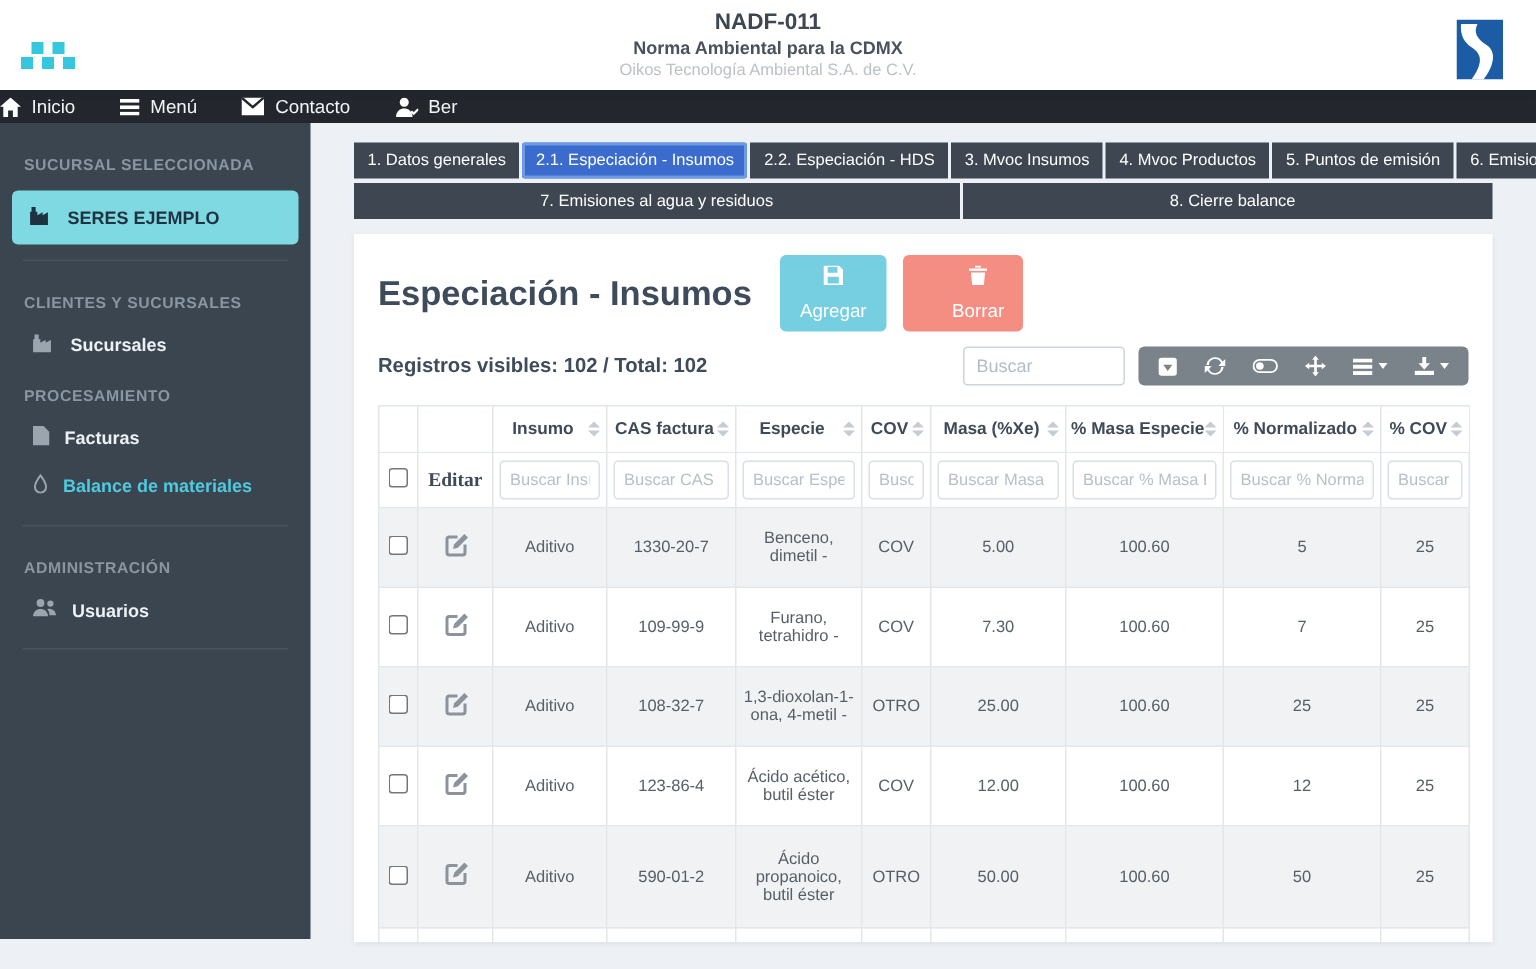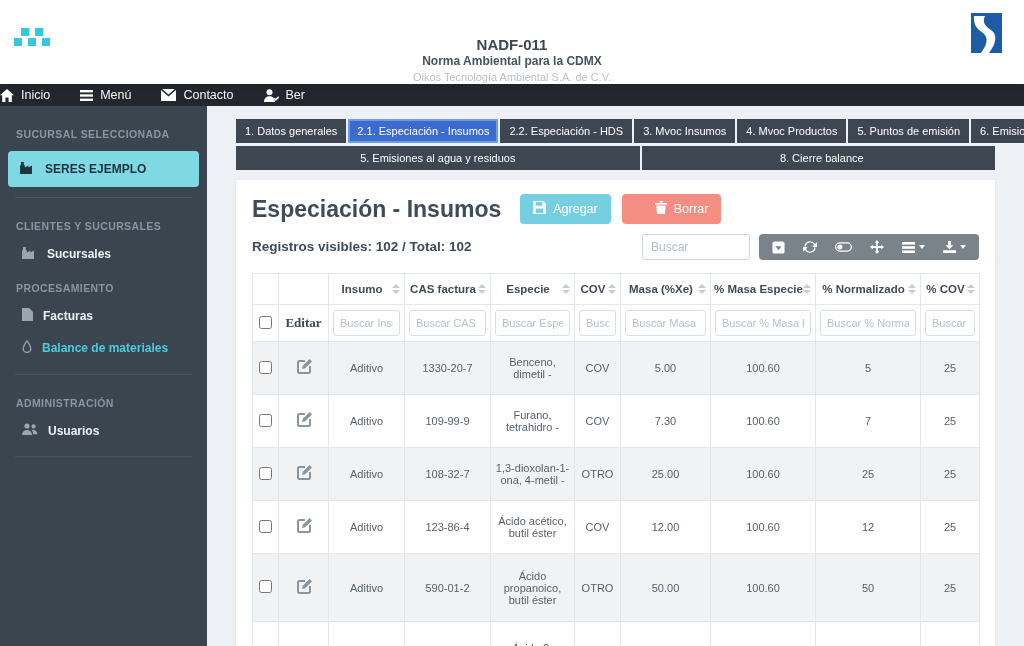--- a/index.html
+++ b/index.html
@@ -1,21 +1,21 @@
 <!DOCTYPE html>
 <html><head>
 <meta charset="utf-8">
 <style>
   * { margin:0; padding:0; box-sizing:border-box; }
   html,body { width:1024px; height:646px; overflow:hidden; background:#edf0f5;
               font-family:"Liberation Sans", sans-serif; }
 
   
-  .header { height:84px; background:#fff; position:relative;
-            display:flex; align-items:flex-end; justify-content:center;
+  .header { height:60px; background:#fff; position:relative;
+            display:flex; align-items:center; justify-content:center;
             box-shadow:0 2px 5px rgba(0,0,0,.10); z-index:5; }
   .logo-left { position:absolute; left:14px; top:27px; }
   .header-center { text-align:center; line-height:1.3; }
   .h-title   { font-size:15px; font-weight:bold; color:#3d4752; }
   .h-sub     { font-size:12px; font-weight:bold; color:#49525c; }
   .h-company { font-size:11px; color:#bcc1c7; }
   .logo-right { position:absolute; right:22px; top:13px; }
 
   
   .navbar { height:22px; background:#23272d; display:flex; justify-content:flex-start;
@@ -48,21 +48,21 @@
   .tab.active { background:#3a6bcd; box-shadow:inset 0 0 0 2px #6d9be6; border-radius:2px; }
   .tab7 { flex:54 1 0; } .tab8 { flex:46 1 0;padding-left:16px; }
 
   
   .panel { width:759px; height:472px; background:#fff; margin-top:10px;
            padding:14px 16px; box-shadow:0 1px 4px rgba(0,0,0,.07); overflow:hidden; }
   .title-row { display:flex; align-items:center; gap:11px; }
   .page-title { font-size:23px; font-weight:bold; color:#3e4b5b; margin-right:8px; }
   .btn { border:none; border-radius:4px; color:#fff; font-size:12.5px;
          padding:7px 13px; display:inline-flex; align-items:center; gap:7px; cursor:pointer;
-         font-family:"Liberation Sans",sans-serif; }
+         font-family:"Liberation Sans",sans-serif;flex-direction:column; }
   .btn-add { background:#76cfe0; }
   .btn-del { background:#f58e82;padding-left:33px; }
 
   .meta-row { display:flex; align-items:flex-start; justify-content:space-between; margin-top:10px; }
   .records { font-size:13.5px; font-weight:bold; color:#3e4b5b; padding-top:5px; }
   .right-tools { display:flex; gap:9px; align-items:center; }
   .search { width:108px; height:26px; border:1px solid #ccd4dc; border-radius:3px;
             padding:0 8px; font-size:12px; color:#555; outline:none;
             font-family:"Liberation Sans",sans-serif; }
   .search::placeholder { color:#b4bcc6; }
@@ -230,21 +230,21 @@
     <div class="tabrow">
       <div class="tab">1. Datos generales</div>
       <div class="tab active">2.1. Especiación - Insumos</div>
       <div class="tab">2.2. Especiación - HDS</div>
       <div class="tab">3. Mvoc Insumos</div>
       <div class="tab">4. Mvoc Productos</div>
       <div class="tab">5. Puntos de emisión</div>
       <div class="tab">6. Emisiones conducidad</div>
     </div>
     <div class="tabrow tabrow2">
-      <div class="tab tab7">5. Emisiones al agua y residuos</div>
+      <div class="tab tab7">7. Emisiones al agua y residuos</div>
       <div class="tab tab8">8. Cierre balance</div>
     </div>
 
     <div class="panel">
       <div class="title-row">
         <span class="page-title">Especiación - Insumos</span>
         <button class="btn btn-add">
           <span>
             <svg width="13" height="13" viewBox="0 0 14 14">
                 <path fill="#fff" fill-rule="evenodd" d="M0,0 h11 l3,3 v11 H0 Z M3,1 v4.2 h7 V1 Z M3,8 h8 v5 H3 Z"></path>

